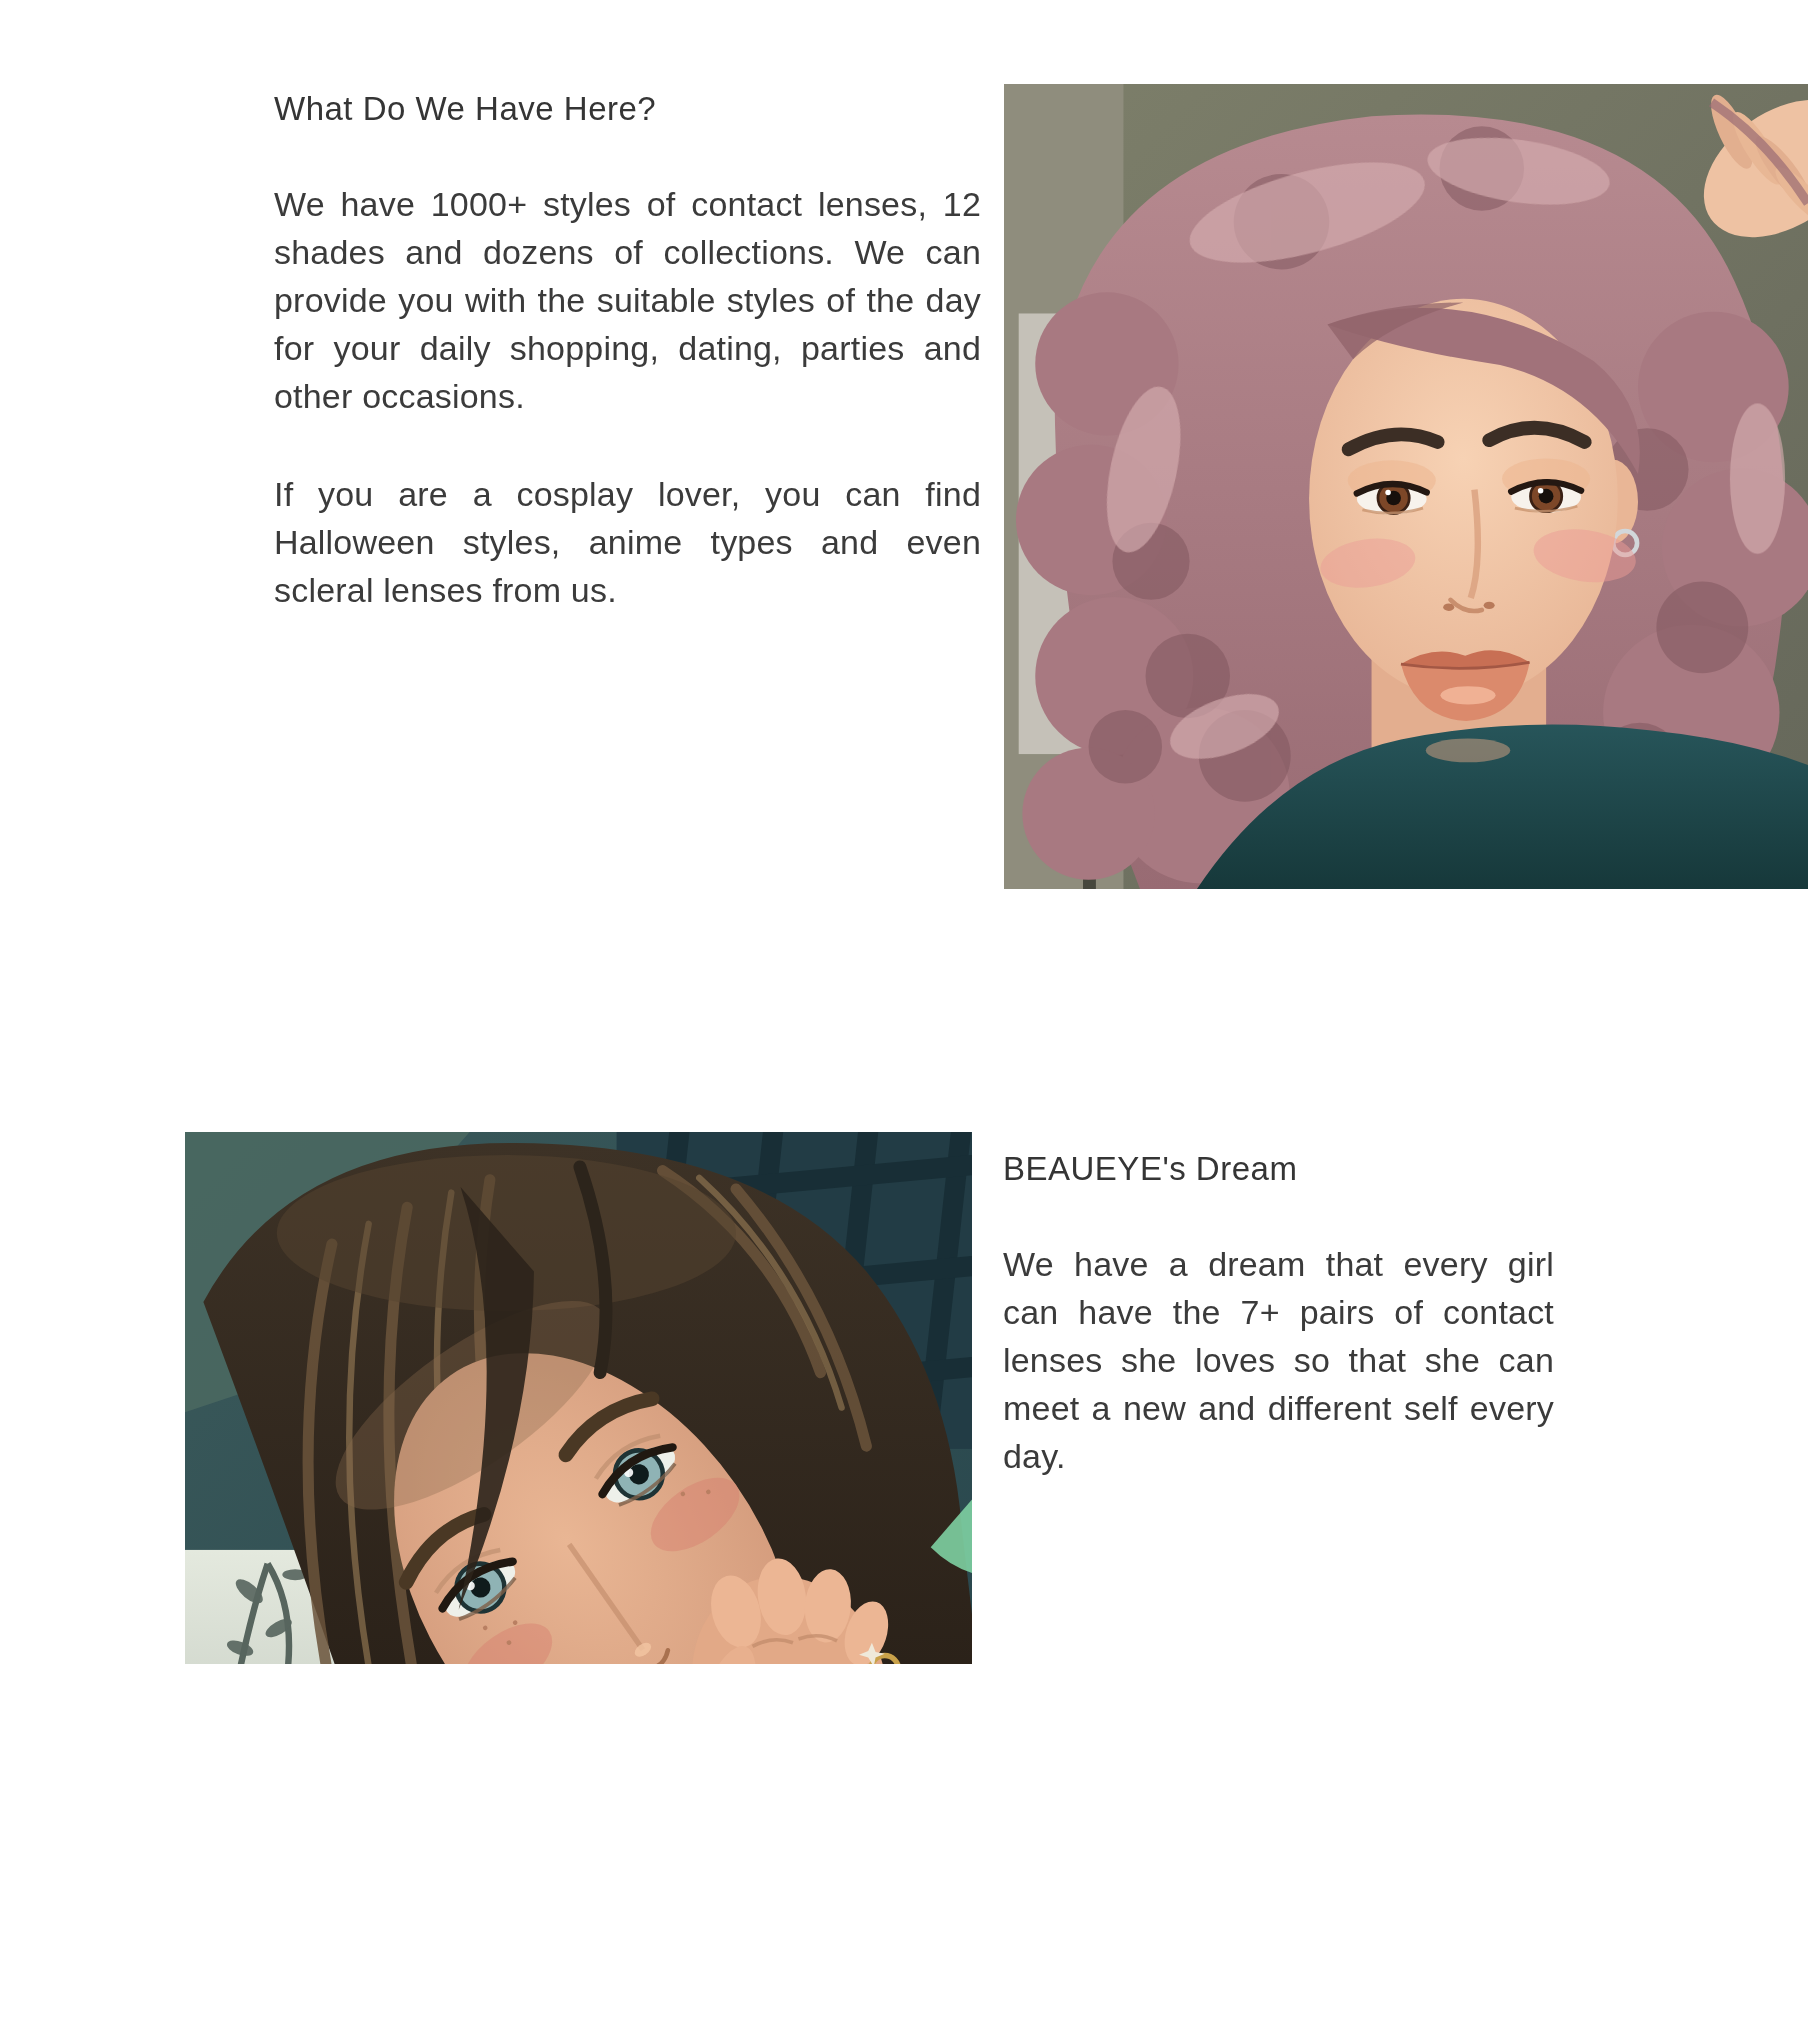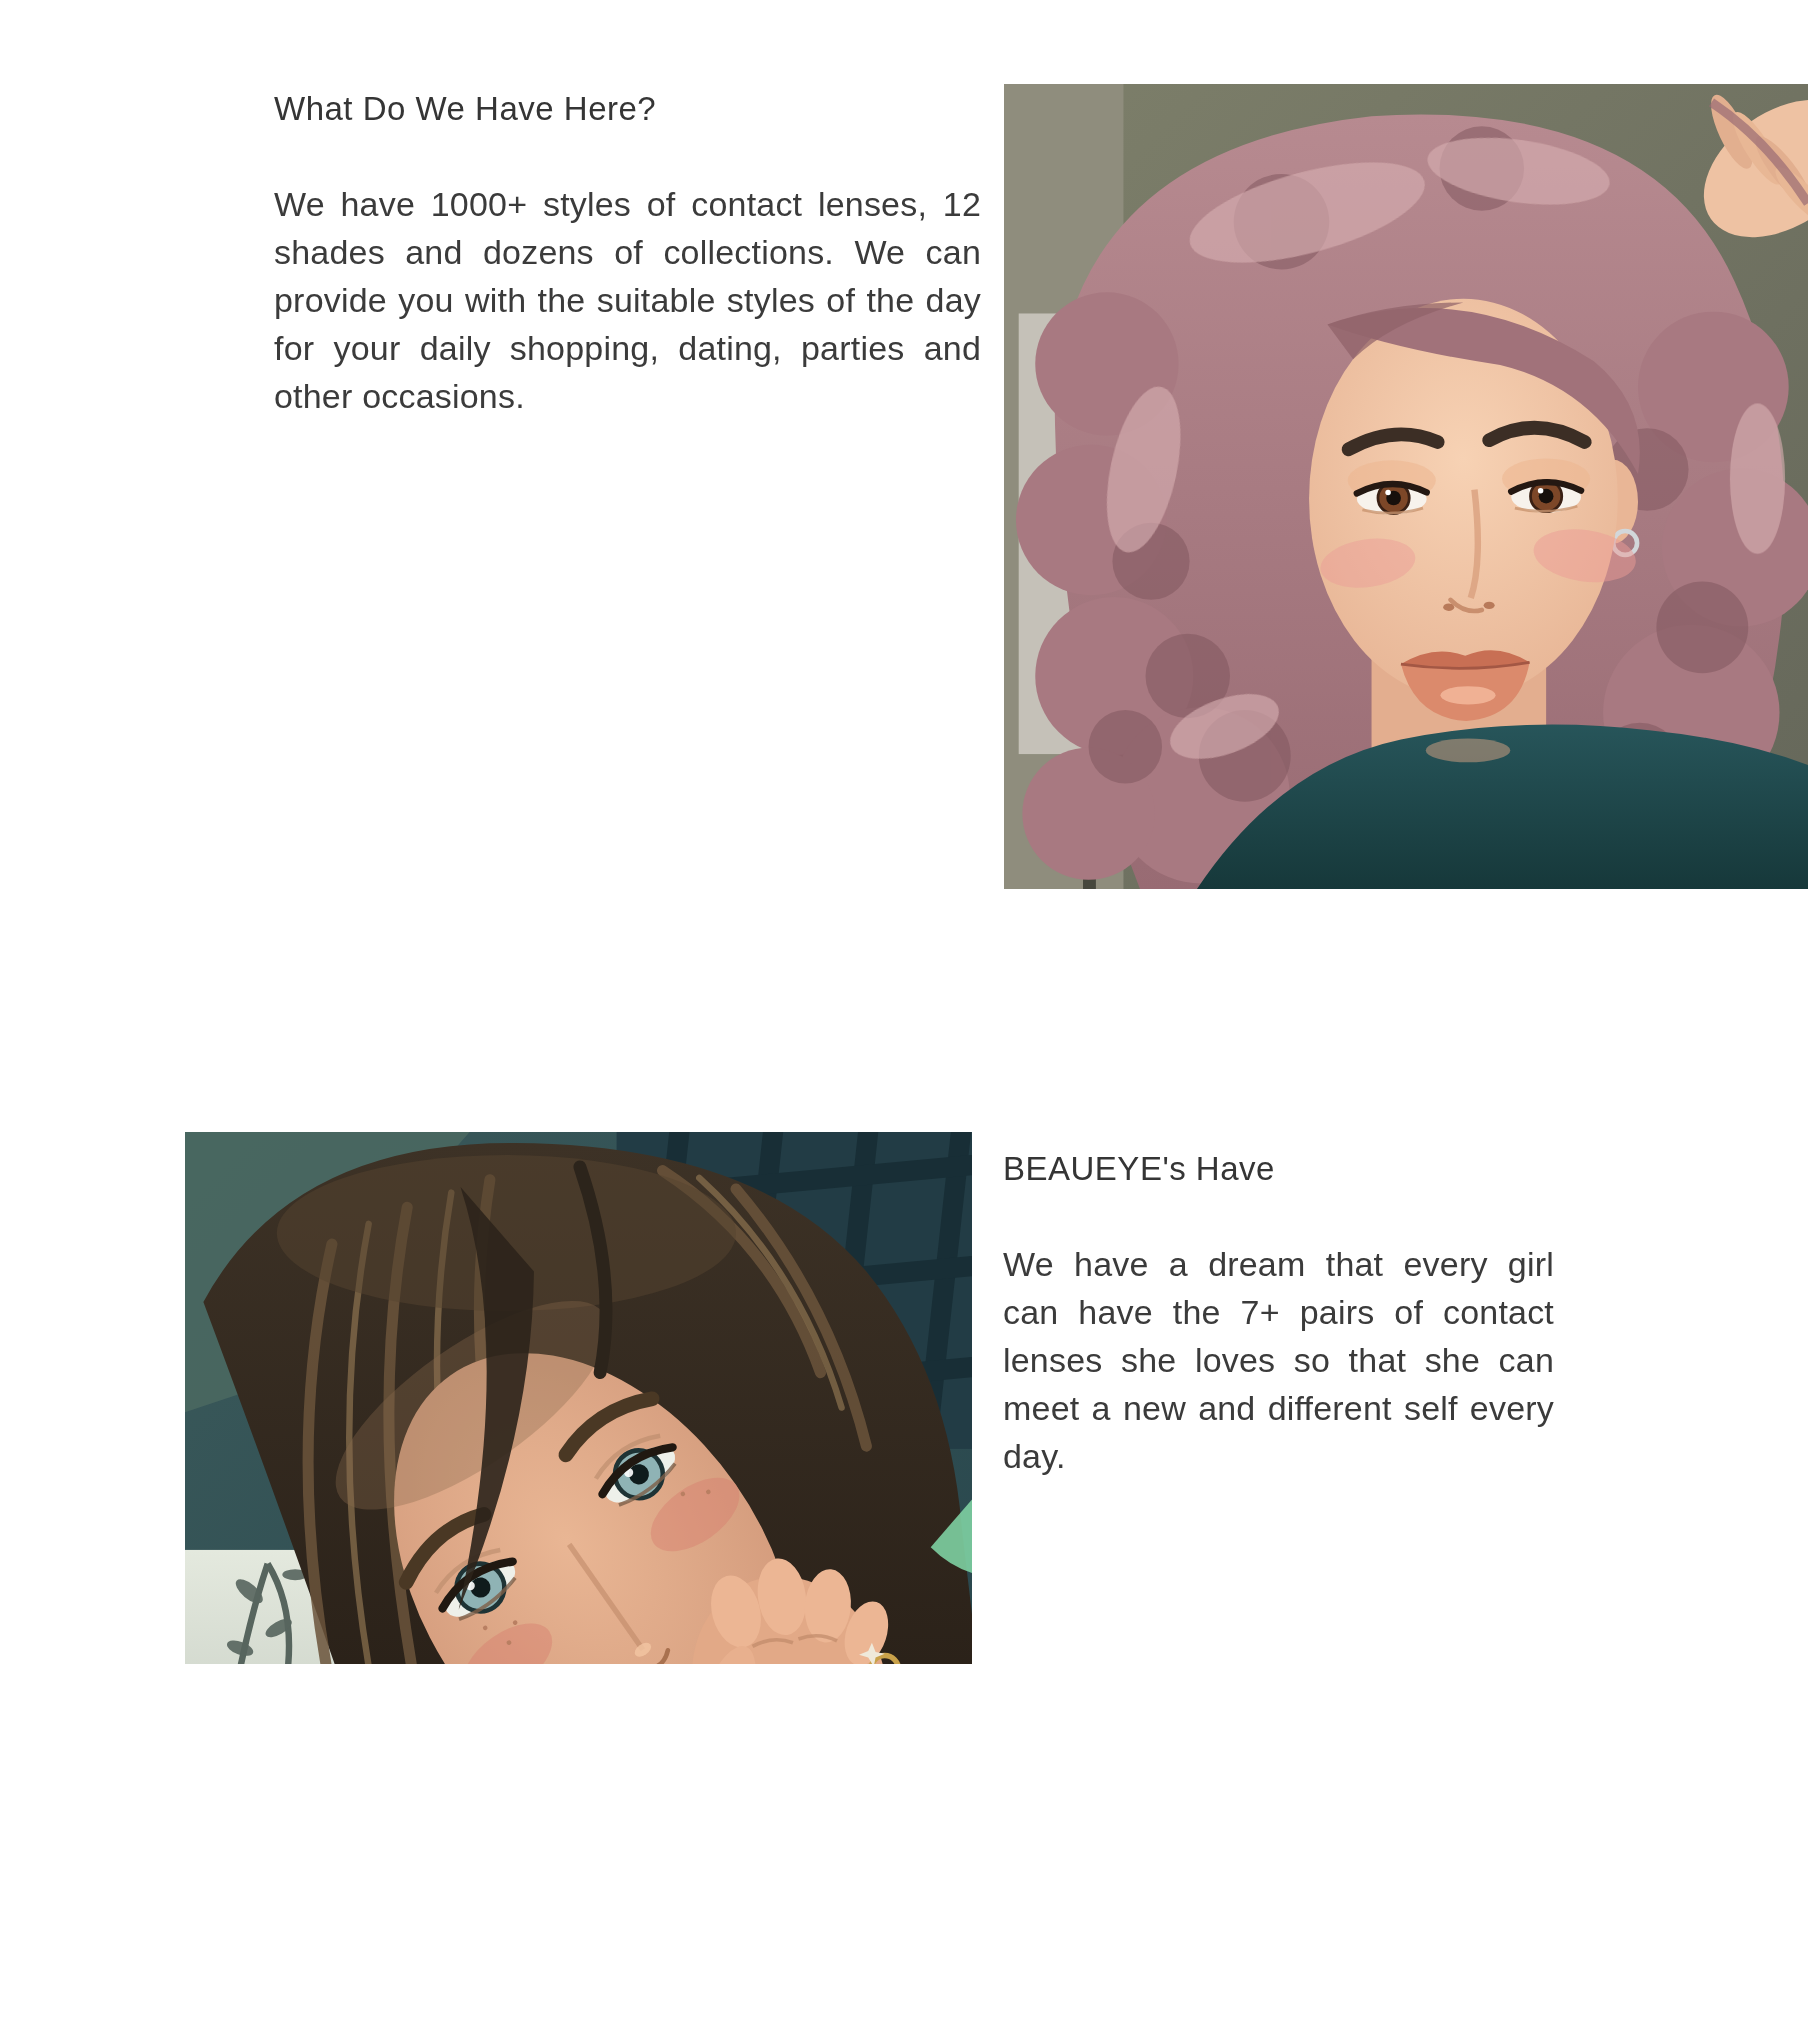--- a/index.html
+++ b/index.html
@@ -39,20 +39,21 @@
 </style>
 </head>
 <body>
 
 <div class="canvas">
 
   <section>
     <div class="text-col text-1">
       <h2>What Do We Have Here?</h2>
       <p>We have 1000+ styles of contact lenses, 12 shades and dozens of collections. We can provide you with the suitable styles of the day for your daily shopping, dating, parties and other occasions.</p>
+      <p>If you are a cosplay lover, you can find Halloween styles, anime types and even scleral lenses from us.</p>
     </div>
 
     <figure class="photo photo-1" aria-label="model-with-rose-pink-curly-hair">
       <svg viewBox="0 0 875 877" preserveAspectRatio="none">
         <defs>
           <linearGradient id="bg1" x1="0" y1="0" x2="1" y2="1">
             <stop offset="0" stop-color="#7d7f6a"></stop>
               <stop offset="1" stop-color="#65675a"></stop>
           </linearGradient>
           <linearGradient id="hair1" x1="0" y1="0" x2="0" y2="1">
@@ -309,19 +310,19 @@
           <path d="M618,560 Q640,548 662,556 M668,552 Q690,544 710,554" stroke="#c08a69" stroke-width="4" fill="none" opacity="0.7"></path>
           <circle cx="762" cy="585" r="15" fill="none" stroke="#c9a24a" stroke-width="6"></circle>
           <path d="M748,556 L752,566 L762,568 L752,572 L750,582 L744,572 L734,569 L744,565 Z" fill="#efe9da"></path>
         </g>
 
         <path d="M857,400 L812,452 Q832,472 857,480 Z" fill="#7ed0a2" opacity="0.9"></path>
       </svg>
     </figure>
 
     <div class="text-col text-2">
-      <h2>BEAUEYE's Have</h2>
+      <h2>BEAUEYE's Dream</h2>
       <p>We have a dream that every girl can have the 7+ pairs of contact lenses she loves so that she can meet a new and different self every day.</p>
     </div>
   </section>
 
 </div>
 
 
 </body></html>

